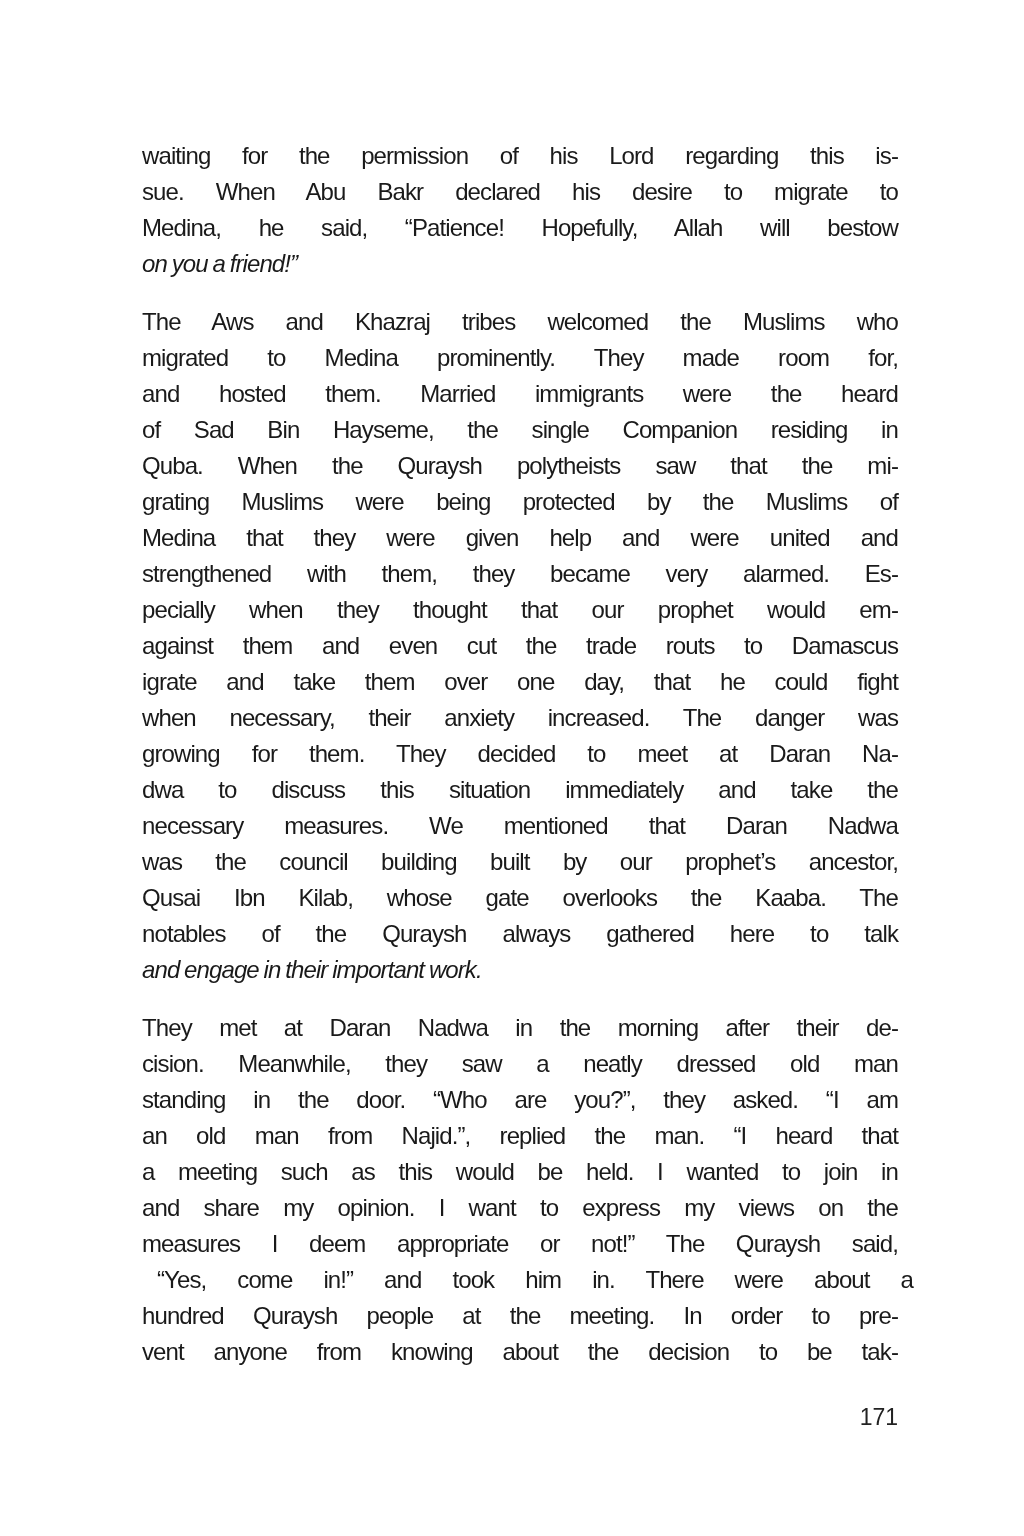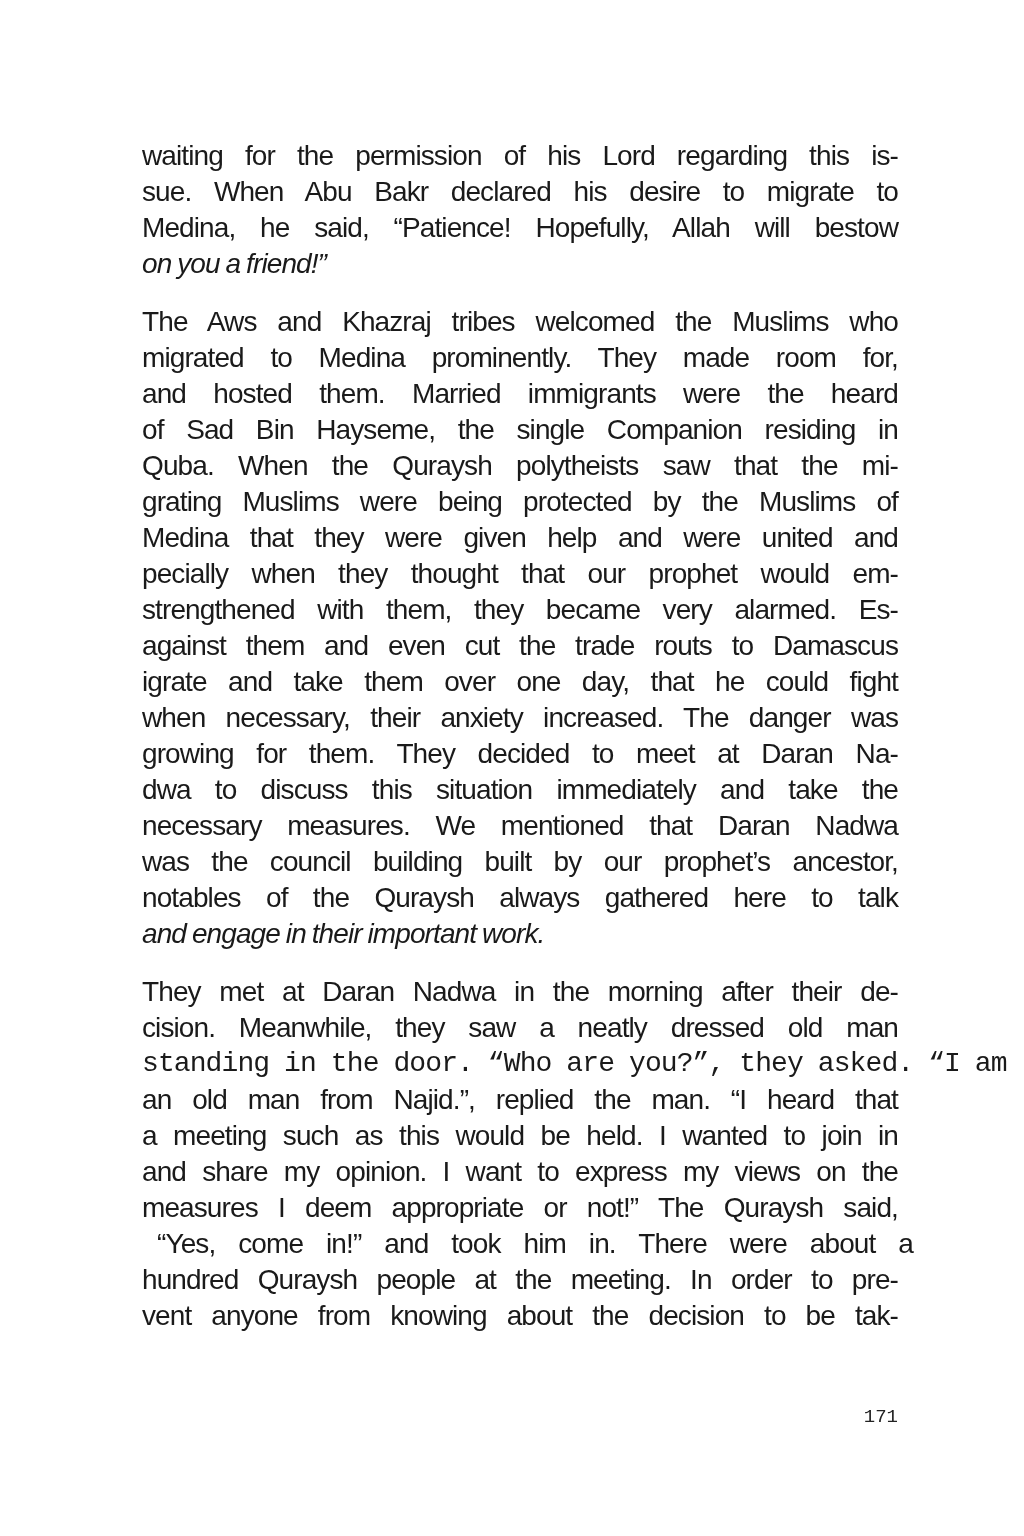--- a/index.html
+++ b/index.html
@@ -19,44 +19,44 @@
       position: absolute;
       left: 142px;
       top: 138px;
       width: 756px;
     }
     .para {
       margin: 0 0 22px 0;
     }
     .line {
       display: block;
-      font-size: 28px;
+      font-size: 24px;
       line-height: 36px;
       height: 36px;
       white-space: nowrap;
       text-align: justify;
       text-align-last: justify;
       letter-spacing: -0.9px;
       word-spacing: -1px;
       transform-origin: left center;
     }
     .line.last {
       text-align-last: left;
       font-style: italic;
     }
     .page-number {
       position: absolute;
       left: 820px;
       top: 1404px;
       width: 78px;
       text-align: right;
-      font-size: 19px;
+      font-size: 23px;
       line-height: 26px;
       color: #222;
-      font-family: Liberation Mono, monospace;
+      font-family: Liberation Sans, sans-serif;
     }
   </style>
 </head>
 <body>
 
 <div class="page">
 
   <div class="para">
     <span class="line" style="display: block; width: 756px;">waiting for the permission of his Lord regarding this is-</span>
     <span class="line" style="display: block; width: 756px;">sue. When Abu Bakr declared his desire to migrate to</span>
@@ -65,37 +65,38 @@
   </div>
 
   <div class="para">
     <span class="line" style="display: block; width: 756px;">The Aws and Khazraj tribes welcomed the Muslims who</span>
     <span class="line" style="display: block; width: 756px;">migrated to Medina prominently. They made room for,</span>
     <span class="line" style="display: block; width: 756px;">and hosted them. Married immigrants were the heard</span>
     <span class="line" style="display: block; width: 756px;">of Sad Bin Hayseme, the single Companion residing in</span>
     <span class="line" style="display: block; width: 756px;">Quba. When the Quraysh polytheists saw that the mi-</span>
     <span class="line" style="display: block; width: 756px;">grating Muslims were being protected by the Muslims of</span>
     <span class="line" style="display: block; width: 756px;">Medina that they were given help and were united and</span>
+    <span class="line" style="display: block; width: 756px;">strengthened with them, they became very alarmed. Es-</span>
     <span class="line" style="display: block; width: 756px;">pecially when they thought that our prophet would em-</span>
-    <span class="line" style="display: block; width: 756px;">strengthened with them, they became very alarmed. Es-</span>
     <span class="line" style="display: block; width: 756px;">against them and even cut the trade routs to Damascus</span>
     <span class="line" style="display: block; width: 756px;">igrate and take them over one day, that he could fight</span>
     <span class="line" style="display: block; width: 756px;">when necessary, their anxiety increased. The danger was</span>
     <span class="line" style="display: block; width: 756px;">growing for them. They decided to meet at Daran Na-</span>
     <span class="line" style="display: block; width: 756px;">dwa to discuss this situation immediately and take the</span>
     <span class="line" style="display: block; width: 756px;">necessary measures. We mentioned that Daran Nadwa</span>
     <span class="line" style="display: block; width: 756px;">was the council building built by our prophet’s ancestor,</span>
+    <span class="line" style="display: block; width: 756px;">Qusai Ibn Kilab, whose gate overlooks the Kaaba. The</span>
     <span class="line" style="display: block; width: 756px;">notables of the Quraysh always gathered here to talk</span>
     <span class="line last" style="display: block; width: 756px;">and engage in their important work.</span>
   </div>
 
   <div class="para">
     <span class="line" style="display: block; width: 756px;">They met at Daran Nadwa in the morning after their de-</span>
     <span class="line" style="display: block; width: 756px;">cision. Meanwhile, they saw a neatly dressed old man</span>
-    <span class="line" style="display: block; width: 756px; font-family: Liberation Mono, monospace;">standing in the door. “Who are you?”, they asked. “I am</span>
+    <span class="line" style="display: block; width: 756px;">standing in the door. “Who are you?”, they asked. “I am</span>
     <span class="line" style="display: block; width: 756px;">an old man from Najid.”, replied the man. “I heard that</span>
     <span class="line" style="display: block; width: 756px;">a meeting such as this would be held. I wanted to join in</span>
     <span class="line" style="display: block; width: 756px;">and share my opinion. I want to express my views on the</span>
     <span class="line" style="display: block; width: 756px;">measures I deem appropriate or not!” The Quraysh said,</span>
     <span class="line" style="display: block; width: 756px; margin-left: 15px;">“Yes, come in!” and took him in. There were about a</span>
     <span class="line" style="display: block; width: 756px;">hundred Quraysh people at the meeting. In order to pre-</span>
     <span class="line" style="display: block; width: 756px;">vent anyone from knowing about the decision to be tak-</span>
   </div>
 
 </div>

